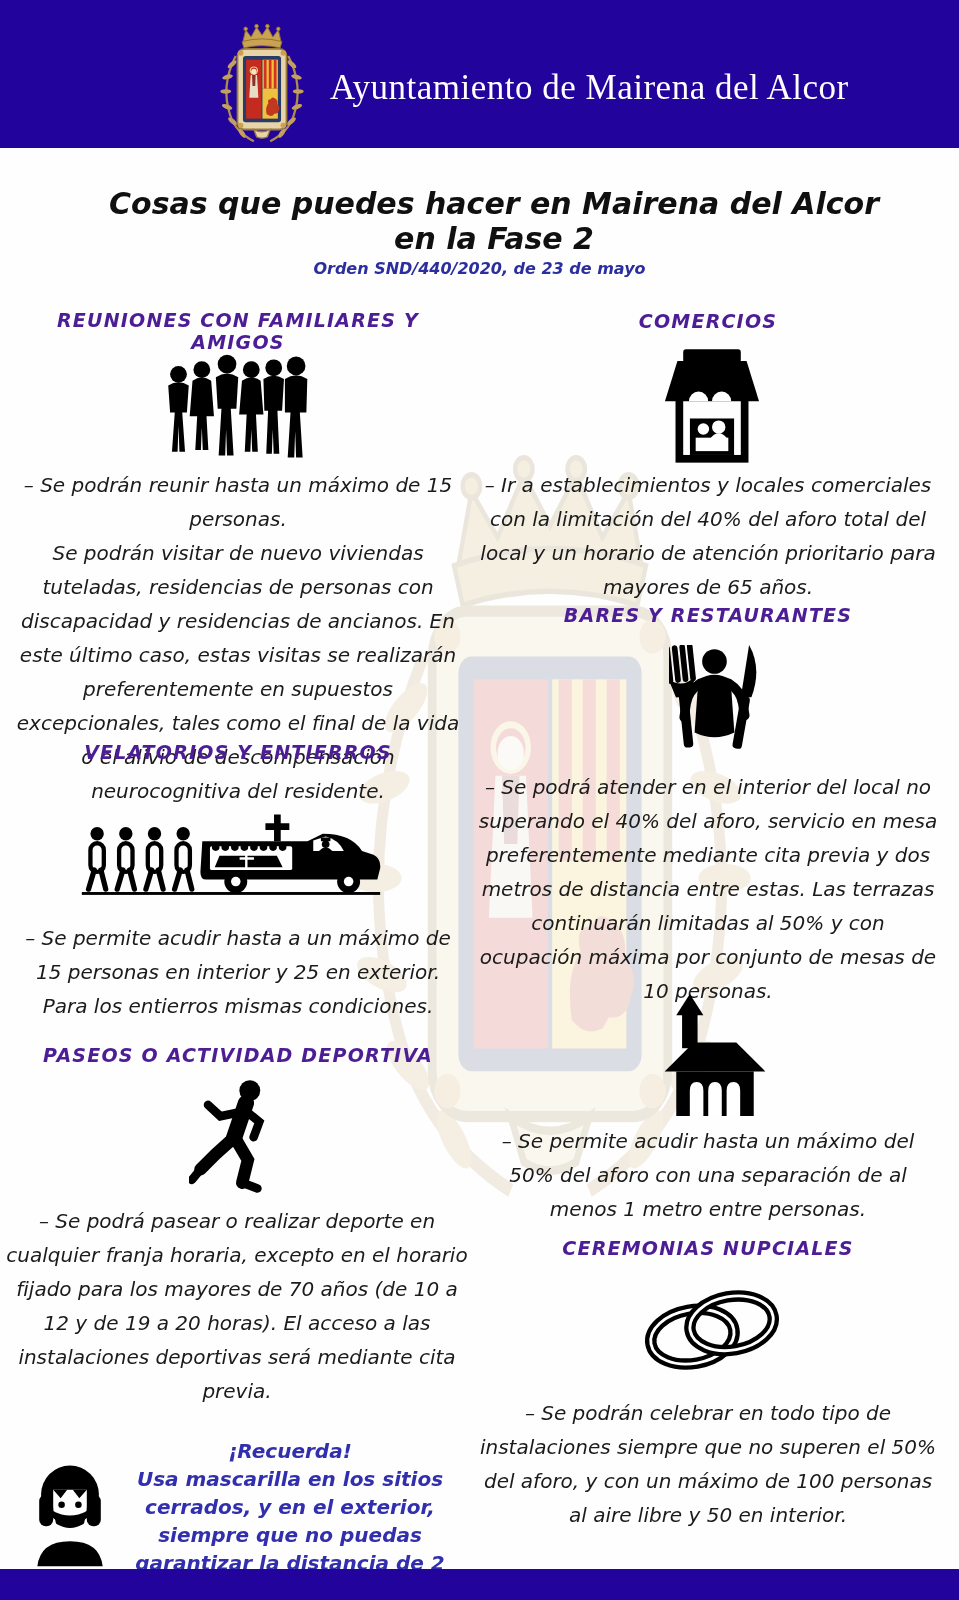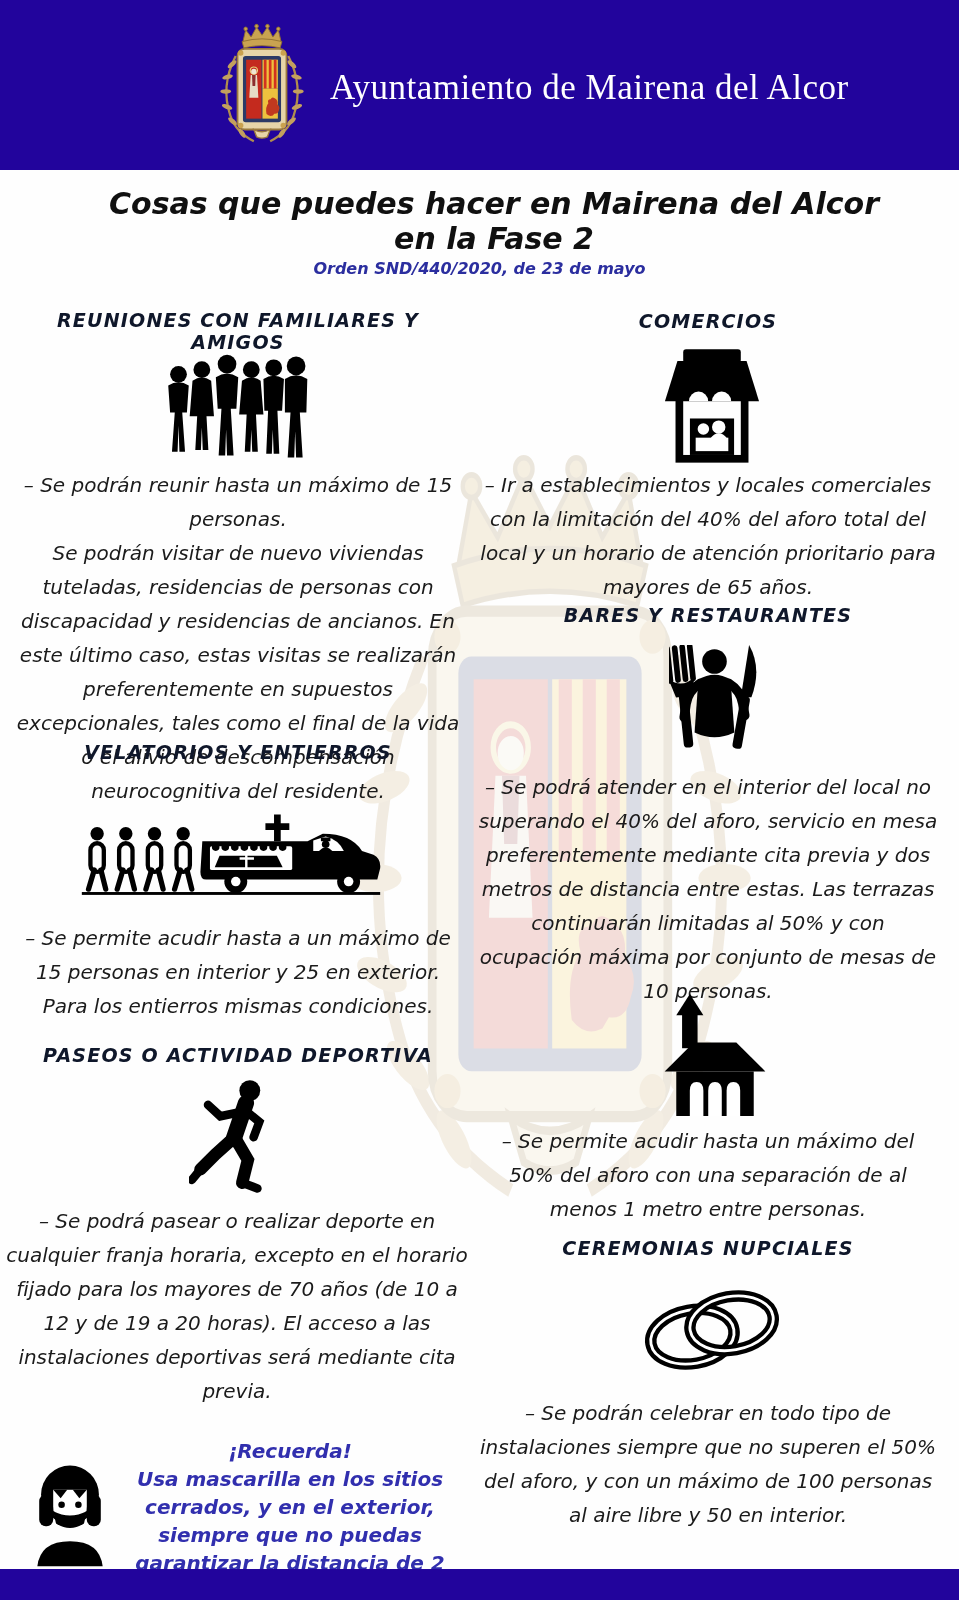--- a/index.html
+++ b/index.html
@@ -3,21 +3,21 @@
 <meta charset="utf-8">
 <style>
   * { margin:0; padding:0; box-sizing:border-box; }
   html,body { background:#ffffff; }
   #page {
     position:relative; width:959px; height:1600px; margin:0 auto;
     background:#fefefe; overflow:hidden;
     font-family:"DejaVu Sans", sans-serif;
   }
   .band { position:absolute; left:0; width:959px; background:#22049c; }
-  #band-top { top:0; height:170px; }
+  #band-top { top:0; height:148px; }
   #band-bottom { top:1569px; height:31px; }
 
   #logo { position:absolute; left:206px; top:18px; width:112px; height:136px; }
 
   #org-name {
     position:absolute; left:330px; top:68px; width:580px;
     color:#ffffff; font-family:"Liberation Serif", serif;
     font-size:35px; letter-spacing:0.5px; text-align:left;
   }
 
@@ -26,21 +26,21 @@
   #title-block { position:absolute; top:186px; left:0; width:959px; text-align:center;padding-left:29px; }
   .title-line { font-size:30px; line-height:35px; font-weight:700; color:#101010; }
   #subtitle {
     position:absolute; top:259px; left:0; width:959px; text-align:center;
     color:#2b2e9f; font-size:16px; font-weight:700;
   }
 
   #watermark { position:absolute; left:310px; top:418px; width:480px; height:852px; opacity:0.16; pointer-events:none; }
 
   .sec-h {
-    position:absolute; text-align:center; color:#0f172a;
+    position:absolute; text-align:center; color:#4c1d95;
     font-size:19px; font-weight:700; letter-spacing:1.2px;font-style:italic;
   }
   .sec-b {
     position:absolute; text-align:center; color:#1b1b1b;
     font-size:20px; line-height:34px; white-space:pre-line;
   }
   .icon { position:absolute; }
   .icon svg { width:100%; height:100%; display:block; }
 
   

